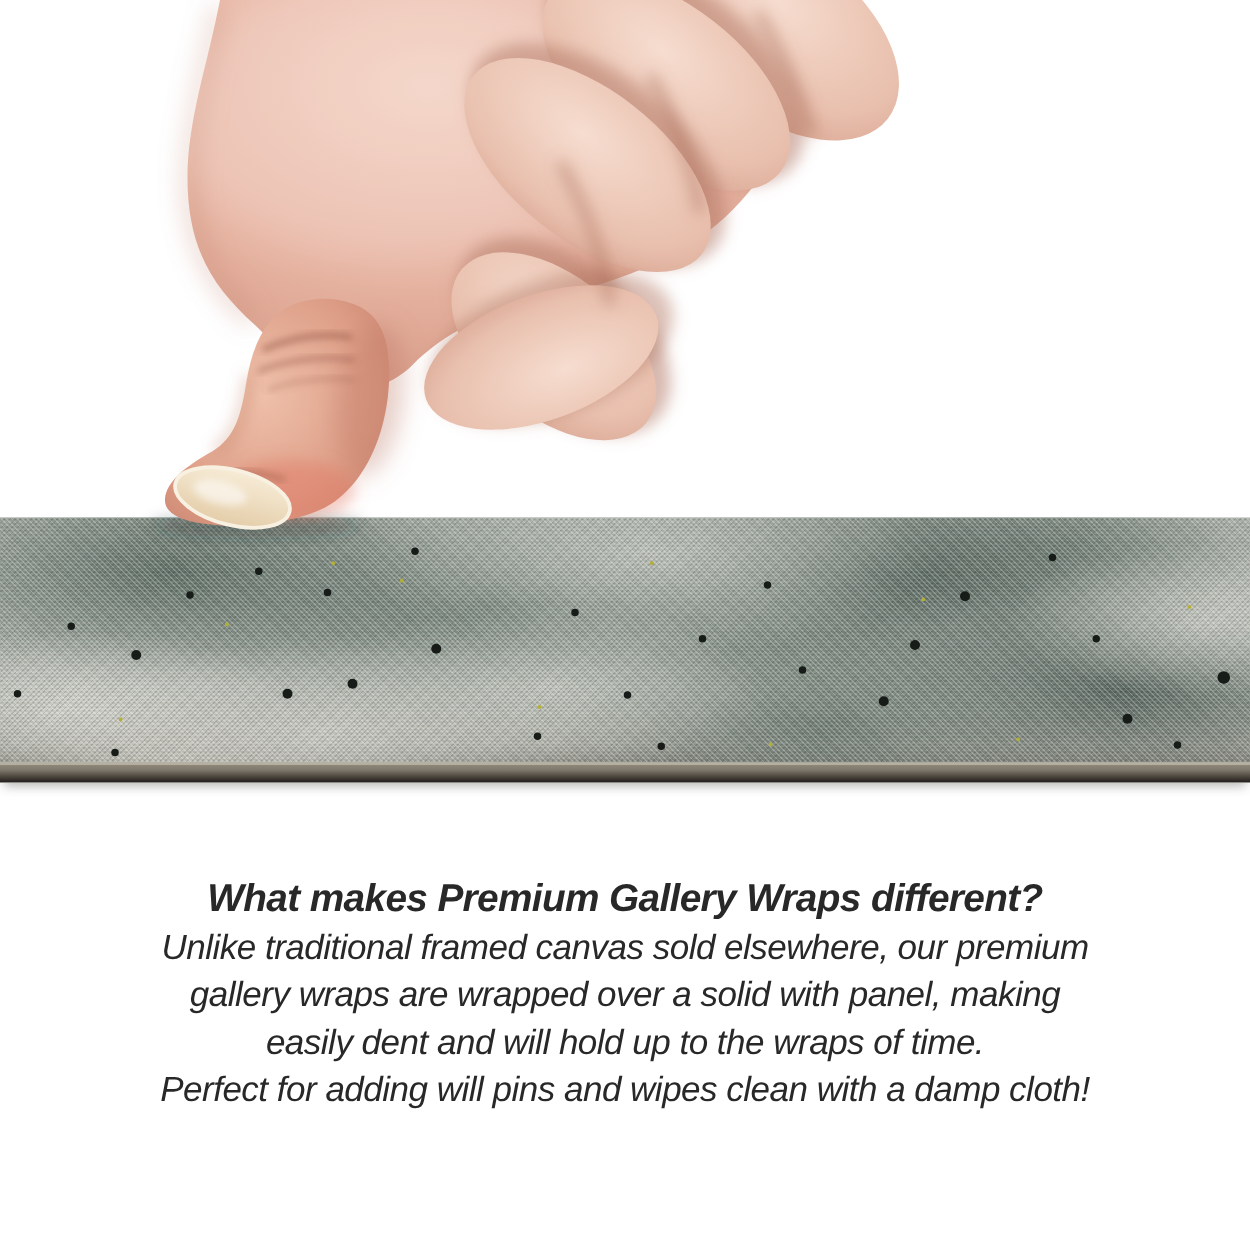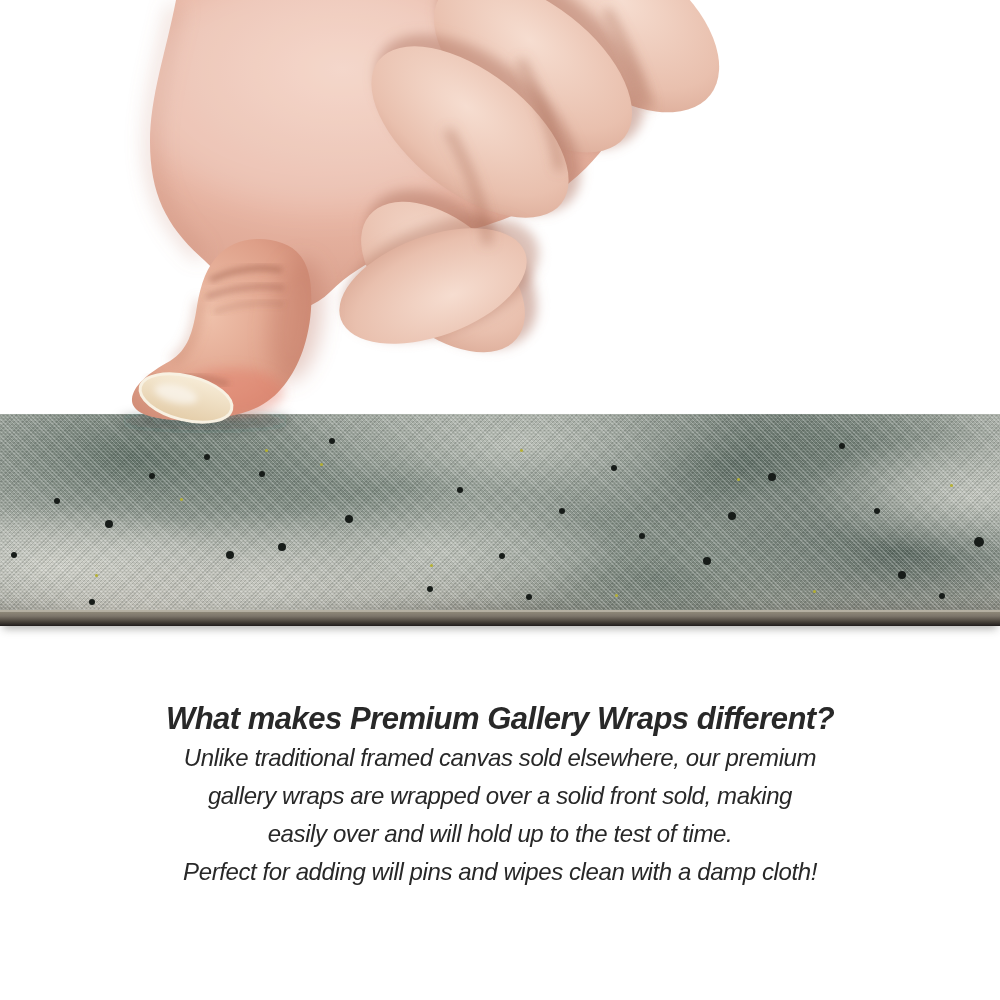--- a/index.html
+++ b/index.html
@@ -70,21 +70,21 @@
 
   
   .info{
     position:absolute;left:0;top:699px;width:1000px;z-index:2;
     text-align:center;font-style:italic;color:#282828;
   }
   .info h2{
     margin:0;font-size:31px;line-height:40px;font-weight:700;letter-spacing:-0.5px;
   }
   .info .line{
-    margin:0;font-size:24px;line-height:38px;font-weight:400;letter-spacing:-0.4px;
+    margin:0;font-size:28px;line-height:38px;font-weight:400;letter-spacing:-0.4px;
   }
 </style>
 </head>
 <body>
 
 <div class="stage">
 
   <div class="strip">
     <div class="strip-face">
       <i class="speck dark"></i>
@@ -170,18 +170,18 @@
         <path d="M 148,381 Q 186,371 228,384" fill="none" stroke="rgba(150,90,72,.45)" stroke-width="5" filter="url(#b3)"></path>
         <ellipse cx="186" cy="398" rx="47" ry="22" transform="rotate(14 186 398)" fill="url(#gNail)" stroke="#f8f1e2" stroke-width="3"></ellipse>
         <ellipse cx="176" cy="394" rx="22" ry="9" transform="rotate(14 176 394)" fill="rgba(255,255,255,.55)" filter="url(#b3)"></ellipse>
       </g>
     </g>
   </svg>
 
   <div class="info">
     <h2>What makes Premium Gallery Wraps different?</h2>
     <p class="line">Unlike traditional framed canvas sold elsewhere, our premium</p>
-    <p class="line">gallery wraps are wrapped over a solid front sold, making</p>
-    <p class="line">easily over and will hold up to the test of time.</p>
+    <p class="line">gallery wraps are wrapped over a solid with panel, making</p>
+    <p class="line">easily dent and will hold up to the wraps of time.</p>
     <p class="line">Perfect for adding will pins and wipes clean with a damp cloth!</p>
   </div>
 
 </div>
 
 </body></html>

